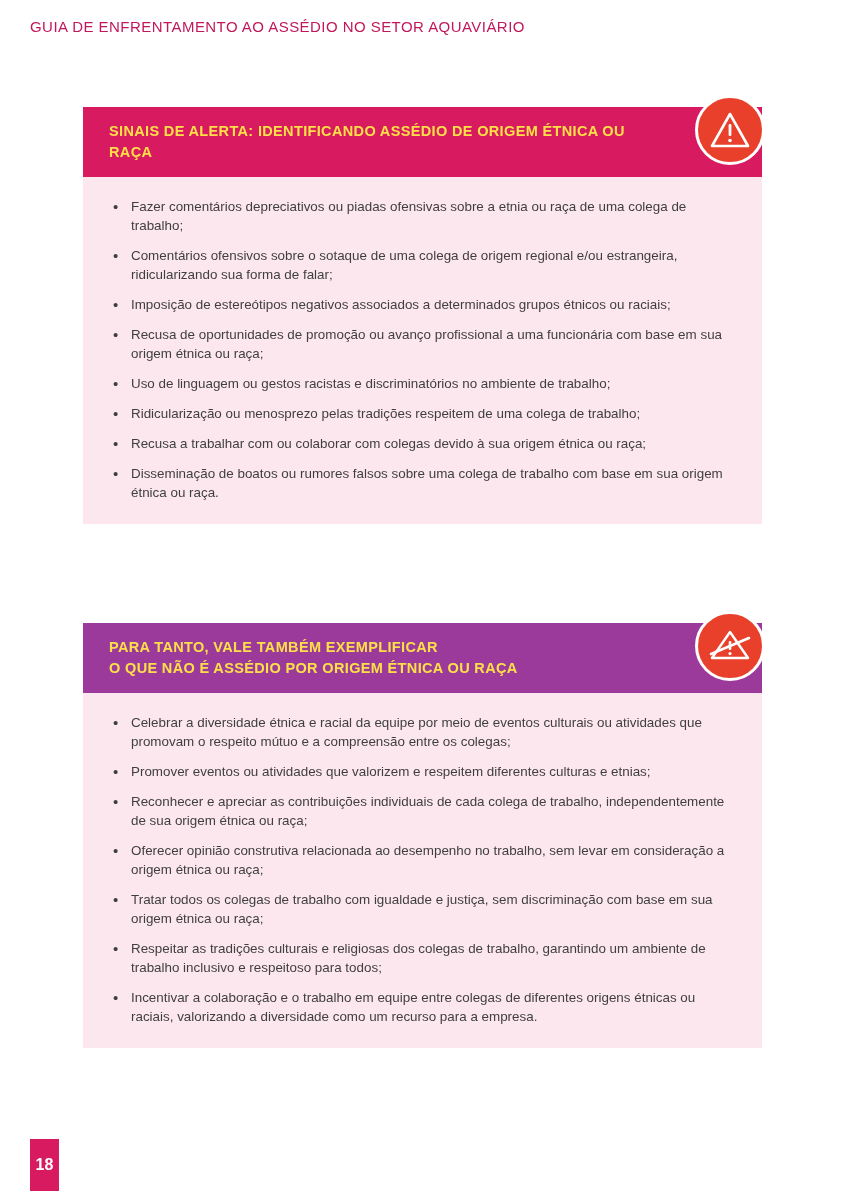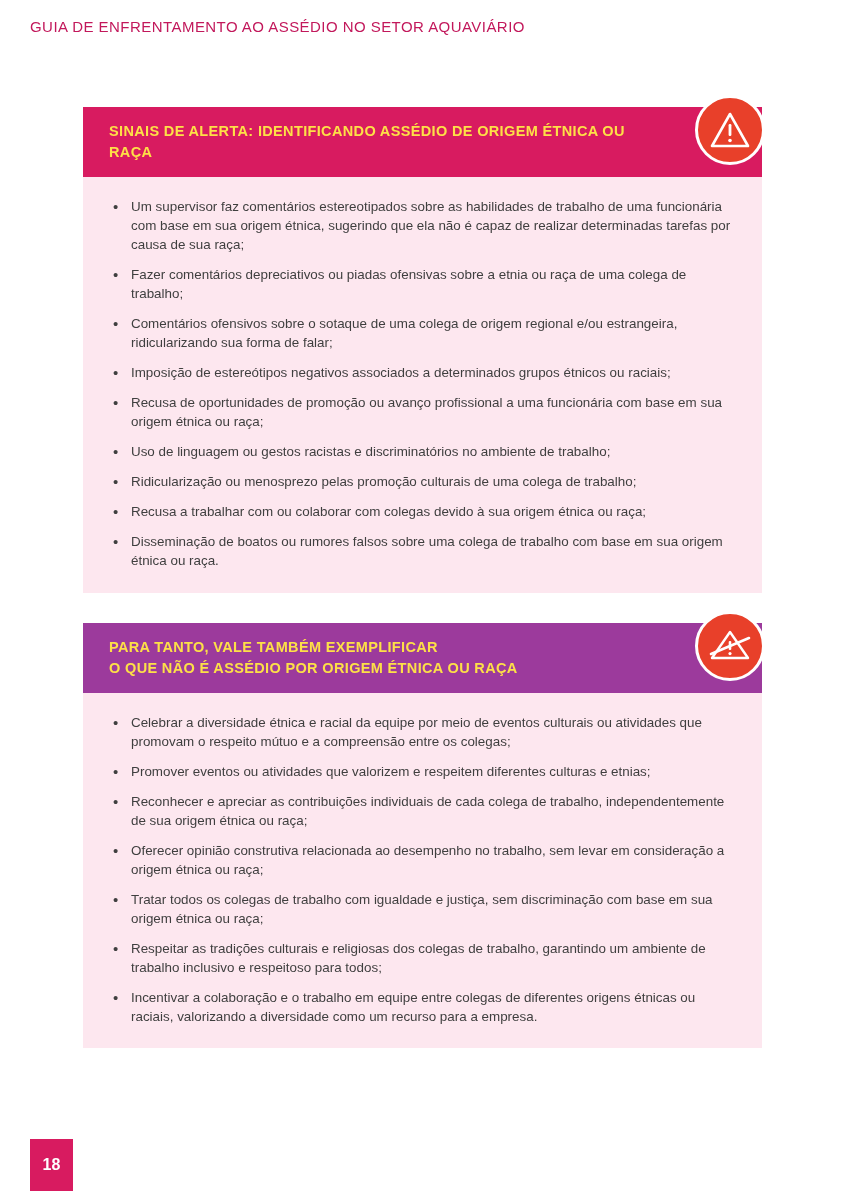--- a/index.html
+++ b/index.html
@@ -100,21 +100,21 @@
     top: -1px;
     font-size: 15px;
     color: #3f3f3f;
   }
 
   
   .page-number {
     position: absolute;
     left: 30px;
     bottom: 0;
-    width: 43px;
+    width: 29px;
     height: 52px;
     background: #d81b60;
     color: #ffffff;
     font-size: 16px;
     font-weight: bold;
     display: flex;
     align-items: center;
     justify-content: center;
   }
 
@@ -131,27 +131,26 @@
     <div class="badge alert">
       <svg class="ico" width="40" height="38" viewBox="0 0 40 38" aria-hidden="true">
         <path d="M20 3 L38 35 L2 35 Z" fill="none" stroke="#ffffff" stroke-width="2.6" stroke-linejoin="round"></path>
         <rect x="18.6" y="13" width="2.8" height="12" rx="1.2" fill="#ffffff"></rect>
         <circle cx="20" cy="29.5" r="1.8" fill="#ffffff"></circle>
       </svg>
     </div>
   </div>
   <div class="card-body">
     <ul class="bullets">
-      <li>Um supervisor faz comentários estereotipados sobre as habilidades de trabalho de uma funcionária com base em sua origem étnica, sugerindo que ela não é capaz de realizar determinadas tarefas por causa de sua raça;</li>
       <li>Fazer comentários depreciativos ou piadas ofensivas sobre a etnia ou raça de uma colega de trabalho;</li>
       <li>Comentários ofensivos sobre o sotaque de uma colega de origem regional e/ou estrangeira, ridicularizando sua forma de falar;</li>
       <li>Imposição de estereótipos negativos associados a determinados grupos étnicos ou raciais;</li>
       <li>Recusa de oportunidades de promoção ou avanço profissional a uma funcionária com base em sua origem étnica ou raça;</li>
       <li>Uso de linguagem ou gestos racistas e discriminatórios no ambiente de trabalho;</li>
-      <li>Ridicularização ou menosprezo pelas promoção culturais de uma colega de trabalho;</li>
+      <li>Ridicularização ou menosprezo pelas tradições respeitem de uma colega de trabalho;</li>
       <li>Recusa a trabalhar com ou colaborar com colegas devido à sua origem étnica ou raça;</li>
       <li>Disseminação de boatos ou rumores falsos sobre uma colega de trabalho com base em sua origem étnica ou raça.</li>
     </ul>
   </div>
 </section>
 
 <section class="card" id="card-2" style="top:623px;border-radius:25px;">
   <div class="card-head purple">
     <div class="card-head-title" style="white-space:pre-line;">PARA TANTO, VALE TAMBÉM EXEMPLIFICAR
 O QUE NÃO É ASSÉDIO POR ORIGEM ÉTNICA OU RAÇA</div>

